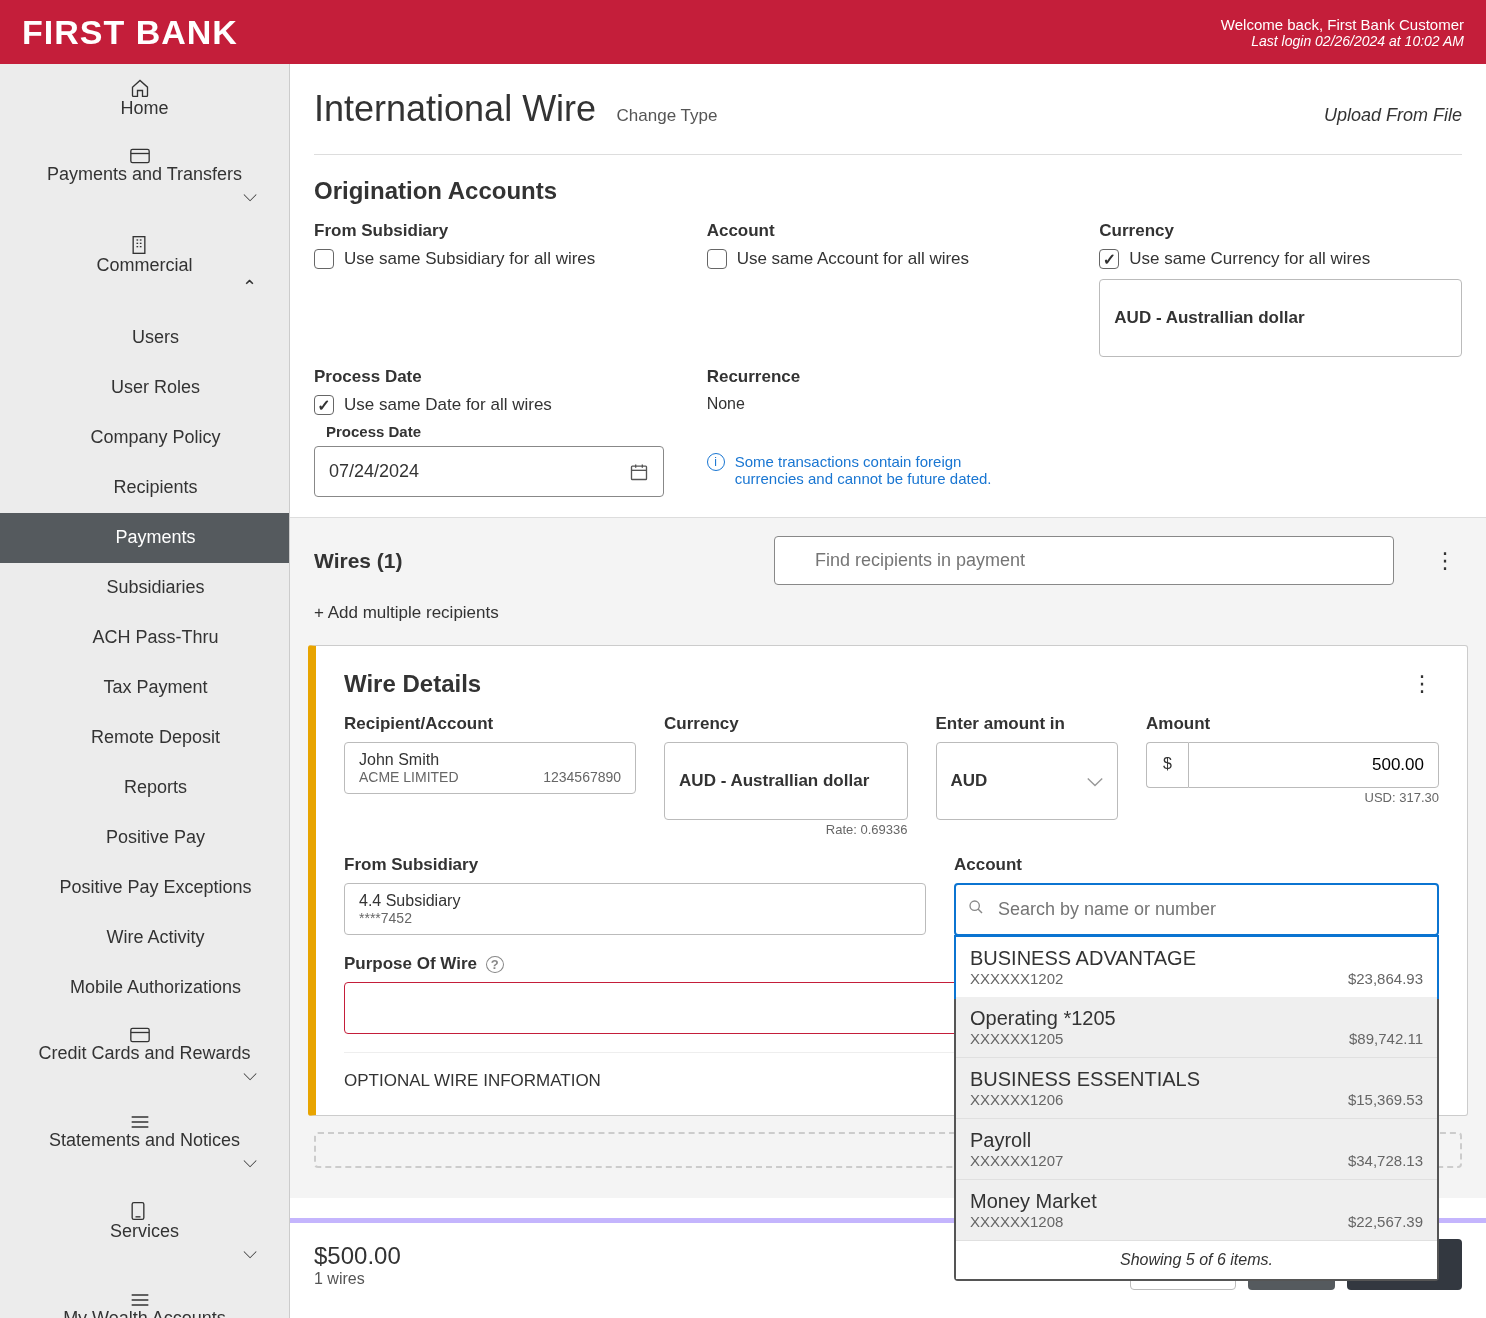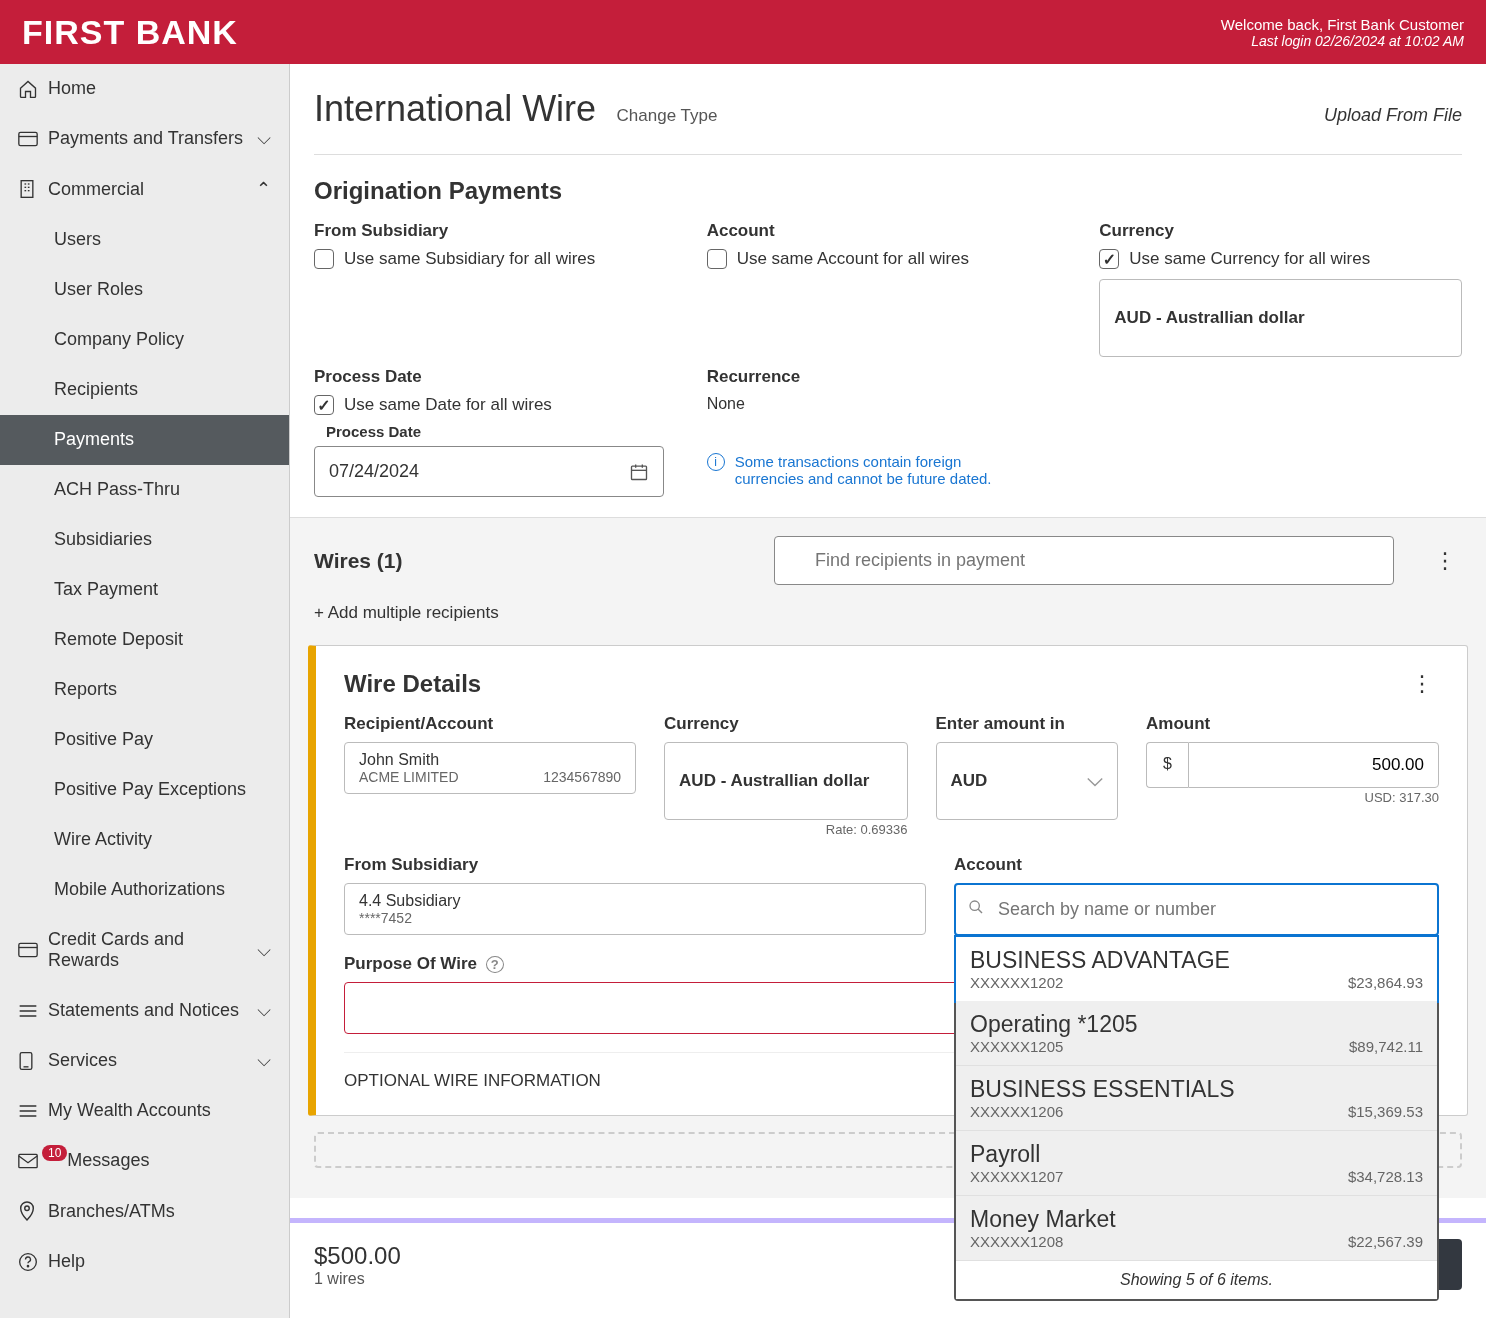--- a/index.html
+++ b/index.html
@@ -3,21 +3,21 @@
 <meta charset="utf-8">
 <style>
 * { box-sizing: border-box; margin: 0; padding: 0; }
 body { font-family: -apple-system, BlinkMacSystemFont, "Segoe UI", Arial, sans-serif; font-size: 16px; color: #333; background: #fff; width: 1486px; }
 .header { background: #c41e3a; color: #fff; display: flex; justify-content: space-between; align-items: center; padding: 10px 22px; height: 64px; }
 .logo { font-size: 34px; font-weight: 800; letter-spacing: 1px; }
 .header-right { text-align: right; font-size: 15px; }
 .header-right .lastlogin { font-style: italic; font-size: 14px; }
 .layout { display: flex; }
 .sidebar { width: 290px; background: #ececec; min-height: 1254px; border-right: 1px solid #ccc; }
-.nav-item { display: flex; align-items: center; padding: 14px 18px; cursor: pointer; border-bottom: 1px solid rgba(0,0,0,0); font-size: 18px; color: #333; }
+.nav-item { display: flex; align-items: center; padding: 14px 32px; cursor: pointer; border-bottom: 1px solid rgba(0,0,0,0); font-size: 18px; color: #333; flex-direction: column; }
 .nav-item .icon { width: 30px; display: inline-flex; align-items: center; justify-content: flex-start; }
 .nav-item .label { flex: 1; }
 .nav-item .chev { margin-left: auto; }
 .nav-sub { padding-left: 54px; }
 .nav-sub.active { background: #555a5e; color: #fff; }
 .main { flex: 1; background: #fff; padding: 16px 24px 0 24px; position: relative; }
 .page-title-row { display: flex; align-items: baseline; justify-content: space-between; padding: 8px 0 24px; border-bottom: 1px solid #ddd; }
 .page-title { font-size: 36px; font-weight: 400; }
 .change-type { font-size: 17px; color: #555; margin-left: 16px; }
 .upload { font-size: 18px; color: #333; cursor: pointer; font-style: italic; }
@@ -55,21 +55,21 @@
 .amt-input { flex: 1; border: 1px solid #bbb; border-radius: 0 4px 4px 0; padding: 12px 14px; text-align: right; font-size: 17px; }
 .rate { font-size: 13px; color: #666; text-align: right; margin-top: 2px; }
 .usd { font-size: 13px; color: #666; text-align: right; margin-top: 2px; }
 .grid2 { display: grid; grid-template-columns: 1.2fr 1fr; gap: 28px; margin-top: 18px; }
 .account-search { position: relative; }
 .acct-input { width: 100%; border: 2px solid #0b74d1; border-radius: 4px; padding: 14px 14px 14px 42px; font-size: 18px; }
 .account-search .sicon2 { position: absolute; left: 14px; top: 18px; color: #888; }
 .dropdown { position: absolute; top: 54px; left: 0; right: 0; background: #fff; border: 2px solid #555; border-radius: 0 0 4px 4px; z-index: 100; }
 .dd-item { padding: 10px 14px; border-bottom: 1px solid #e0e0e0; cursor: pointer; background: #efefef; }
 .dd-item.selected { background: #fff; border: 2px solid #0b74d1; margin: -2px; }
-.dd-name { font-size: 23px; }
+.dd-name { font-size: 20px; }
 .dd-row { display: flex; justify-content: space-between; font-size: 15px; color: #666; gap: 8px; }
 .dd-foot { padding: 10px; text-align: center; font-style: italic; background: #fff; }
 .purpose-row { margin-top: 18px; }
 .purpose-input { border: 1px solid #c41e3a; border-radius: 4px; height: 52px; width: 100%; }
 .optional-row { display: flex; justify-content: space-between; align-items: center; padding: 18px 0 4px; font-size: 17px; border-top: 1px solid #eee; margin-top: 18px; }
 .dashed-box { border: 2px dashed #ccc; border-radius: 4px; height: 36px; margin: 12px 0; }
 .footer { display: flex; align-items: center; padding: 16px 24px; border-top: 5px solid #c4b5fd; margin: 20px -24px 0; background: #fff; }
 .total { font-size: 24px; }
 .wires-count { font-size: 16px; color: #555; }
 .btns { margin-left: auto; display: flex; gap: 12px; }
@@ -127,22 +127,22 @@
         </span>
       <span class="label">Commercial</span>
       <span class="chev">⌃</span>
     </div>
     <div id="commercial-sub">
         <div class="nav-item nav-sub">Users</div>
         <div class="nav-item nav-sub">User Roles</div>
         <div class="nav-item nav-sub">Company Policy</div>
         <div class="nav-item nav-sub">Recipients</div>
         <div class="nav-item nav-sub active">Payments</div>
+        <div class="nav-item nav-sub">Subsidiaries</div>
         <div class="nav-item nav-sub">ACH Pass-Thru</div>
-        <div class="nav-item nav-sub">Subsidiaries</div>
         <div class="nav-item nav-sub">Tax Payment</div>
         <div class="nav-item nav-sub">Remote Deposit</div>
         <div class="nav-item nav-sub">Reports</div>
         <div class="nav-item nav-sub">Positive Pay</div>
         <div class="nav-item nav-sub">Positive Pay Exceptions</div>
         <div class="nav-item nav-sub">Wire Activity</div>
         <div class="nav-item nav-sub">Mobile Authorizations</div>
       </div>
     <div class="nav-item">
       <span class="icon">
@@ -218,21 +218,21 @@
 
   <div class="main">
     <div class="page-title-row">
       <div>
         <span class="page-title">International Wire</span>
         <span class="change-type">Change Type</span>
       </div>
       <span class="upload">Upload From File</span>
     </div>
 
-    <div class="section-title">Origination Payments</div>
+    <div class="section-title">Origination Accounts</div>
     <div class="grid3">
       <div>
         <div class="field-label">From Subsidiary</div>
         <div class="checkbox-row">
           <span class="chk"></span>
           <span>Use same Subsidiary for all wires</span>
         </div>
       </div>
       <div>
         <div class="field-label">Account</div>

